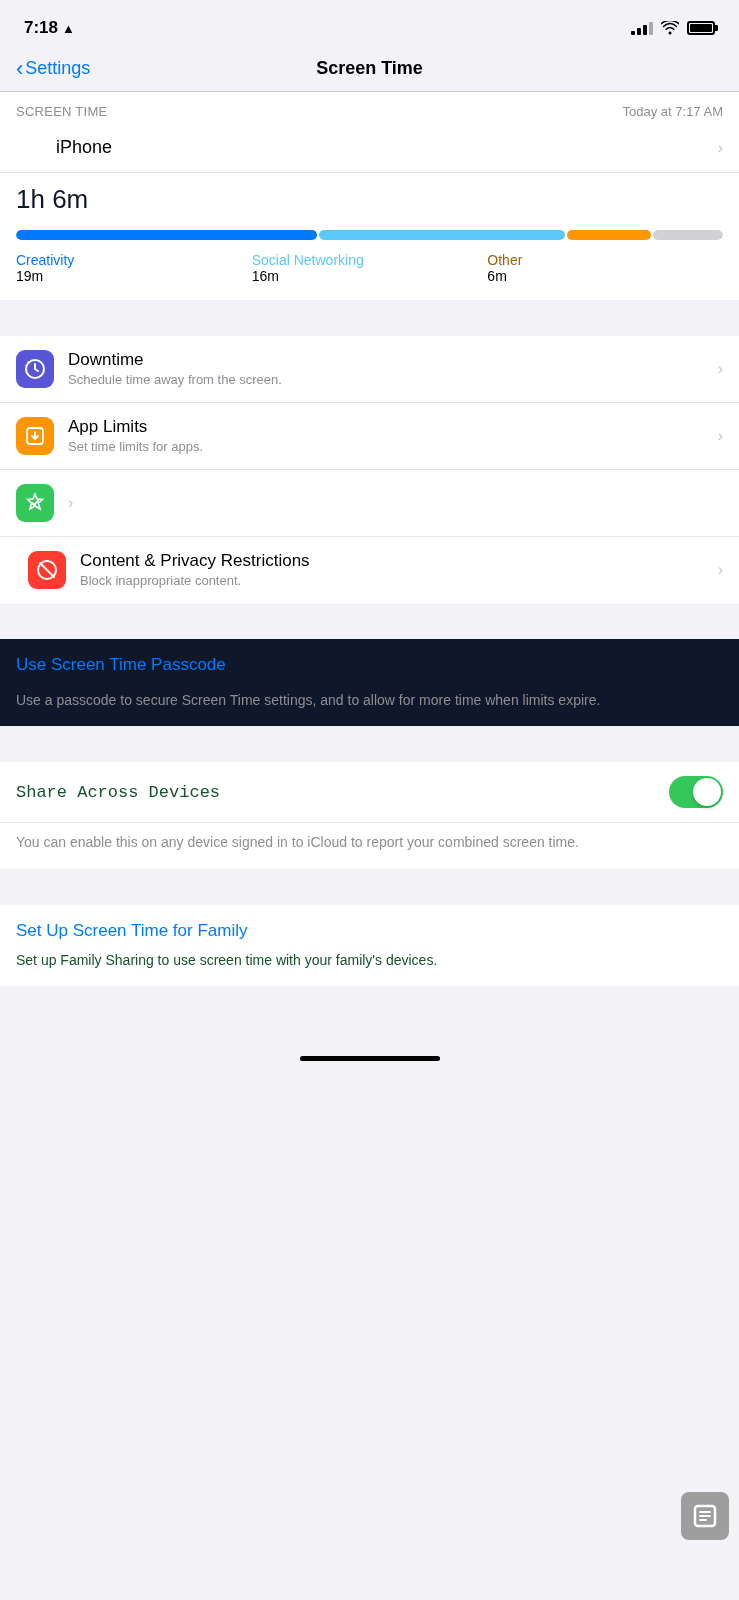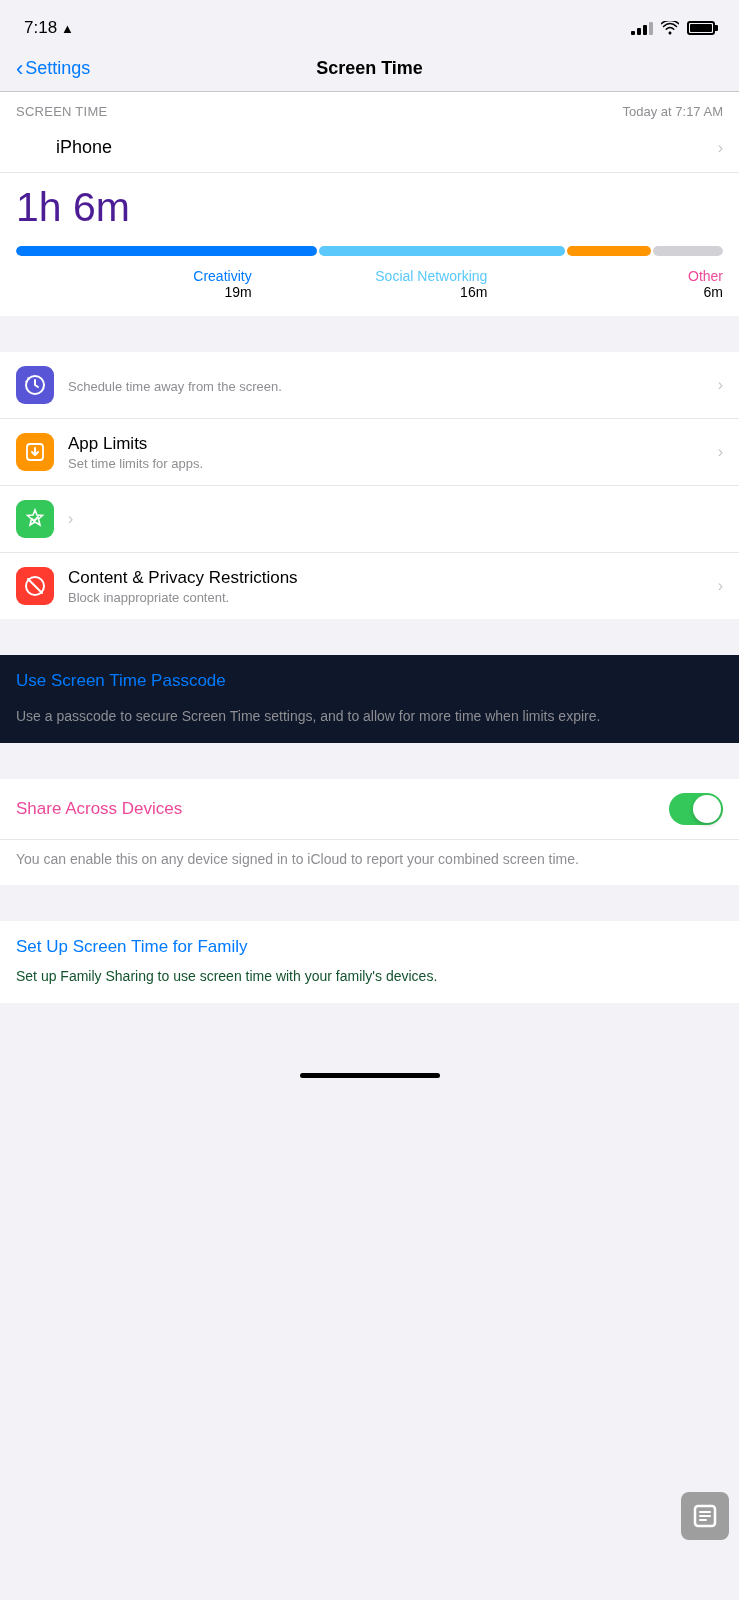--- a/index.html
+++ b/index.html
@@ -16,21 +16,21 @@
     .status-bar {
       background: #f2f2f7;
       display: flex;
       justify-content: space-between;
       align-items: center;
       padding: 14px 24px 8px 24px;
       height: 50px;
     }
     .status-time {
       font-size: 17px;
-      font-weight: 400;
+      font-weight: 700;
       color: #000;
       display: flex;
       align-items: center;
       gap: 4px;
     }
     .status-icons {
       display: flex;
       align-items: center;
       gap: 8px;
     }
@@ -157,23 +157,23 @@
       color: #c7c7cc;
       font-size: 16px;
     }
 
     
     .time-display {
       background: #fff;
       padding: 12px 16px 8px 16px;
     }
     .big-time {
-      font-size: 41px;
+      font-size: 26px;
       font-weight: 300;
-      color: #4c1d95;
+      color: #0f172a;
       line-height: 1.1;
     }
 
     
     .progress-bar-container {
       background: #fff;
       padding: 8px 16px 6px 16px;
     }
     .progress-bar {
       display: flex;
@@ -189,48 +189,48 @@
 
     
     .category-labels {
       background: #fff;
       display: flex;
       padding: 6px 16px 16px 16px;
       gap: 0;
     }
     .category-item {
       flex: 1;
-      text-align: right;
     }
     .category-name {
       font-size: 14px;
       font-weight: 400;
     }
     .category-time {
       font-size: 14px;
       color: #000;
     }
     .cat-creativity { color: #007aff; }
     .cat-social { color: #5ac8fa; }
-    .cat-other { color: #ec4899; }
+    .cat-other { color: #a16207; }
 
     
     .menu-section {
       background: #fff;
       margin-top: 0;
     }
     .menu-item {
       display: flex;
       align-items: center;
       padding: 14px 16px;
       border-bottom: 1px solid #e5e5ea;
       cursor: pointer;
     }
     .menu-item:last-child {
       border-bottom: none;
+      margin-left: 12px;
     }
     .menu-icon {
       width: 38px;
       height: 38px;
       border-radius: 9px;
       display: flex;
       align-items: center;
       justify-content: center;
       margin-right: 14px;
       flex-shrink: 0;
@@ -274,21 +274,22 @@
     .share-row {
       background: #fff;
       display: flex;
       align-items: center;
       justify-content: space-between;
       padding: 14px 16px;
       border-top: 1px solid #e5e5ea;
     }
     .share-label {
       font-size: 17px;
-      color: #ec4899;
+      color: #14532d;
+      font-family: Liberation Mono, monospace;
     }
     .toggle {
       width: 54px;
       height: 32px;
       border-radius: 16px;
       background: #34c759;
       position: relative;
       cursor: pointer;
     }
     .toggle-knob {
@@ -440,20 +441,21 @@
   <div class="menu-item">
     <div class="menu-icon" style="background:#5856d6;">
       <svg viewBox="0 0 22 22" fill="none" xmlns="http://www.w3.org/2000/svg">
         <circle cx="11" cy="11" r="9" stroke="white" stroke-width="2"></circle>
         <path d="M11 6v5l3 2" stroke="white" stroke-width="2" stroke-linecap="round" stroke-linejoin="round"></path>
         <path d="M5 5 L4 4" stroke="white" stroke-width="1.5" stroke-linecap="round"></path>
         <path d="M3 8 L2 7.5" stroke="white" stroke-width="1.5" stroke-linecap="round"></path>
       </svg>
     </div>
     <div class="menu-text">
+      <div class="menu-title">Downtime</div>
       <div class="menu-subtitle">Schedule time away from the screen.</div>
     </div>
     <span class="chevron">›</span>
   </div>
 
   <div class="menu-item">
     <div class="menu-icon" style="background:#ff9500;">
       <svg viewBox="0 0 22 22" fill="none" xmlns="http://www.w3.org/2000/svg">
         <rect x="3" y="3" width="16" height="16" rx="3" stroke="white" stroke-width="1.8"></rect>
         <path d="M11 7v6" stroke="white" stroke-width="2" stroke-linecap="round"></path>

